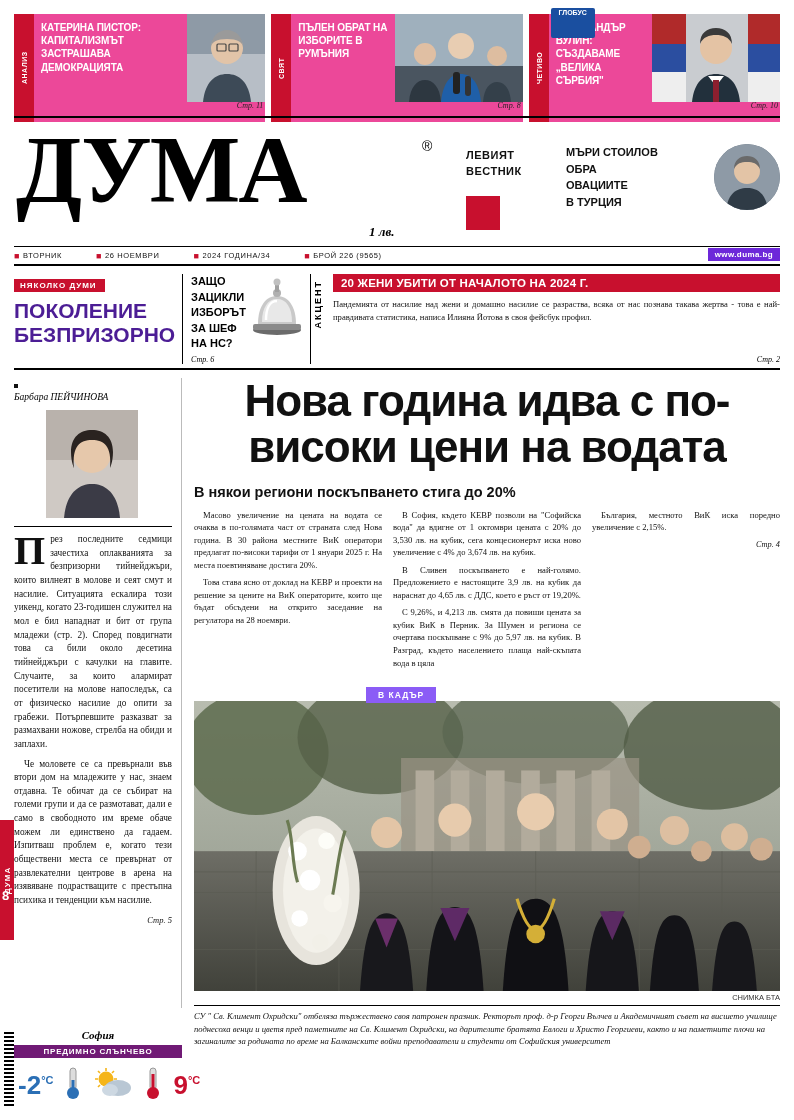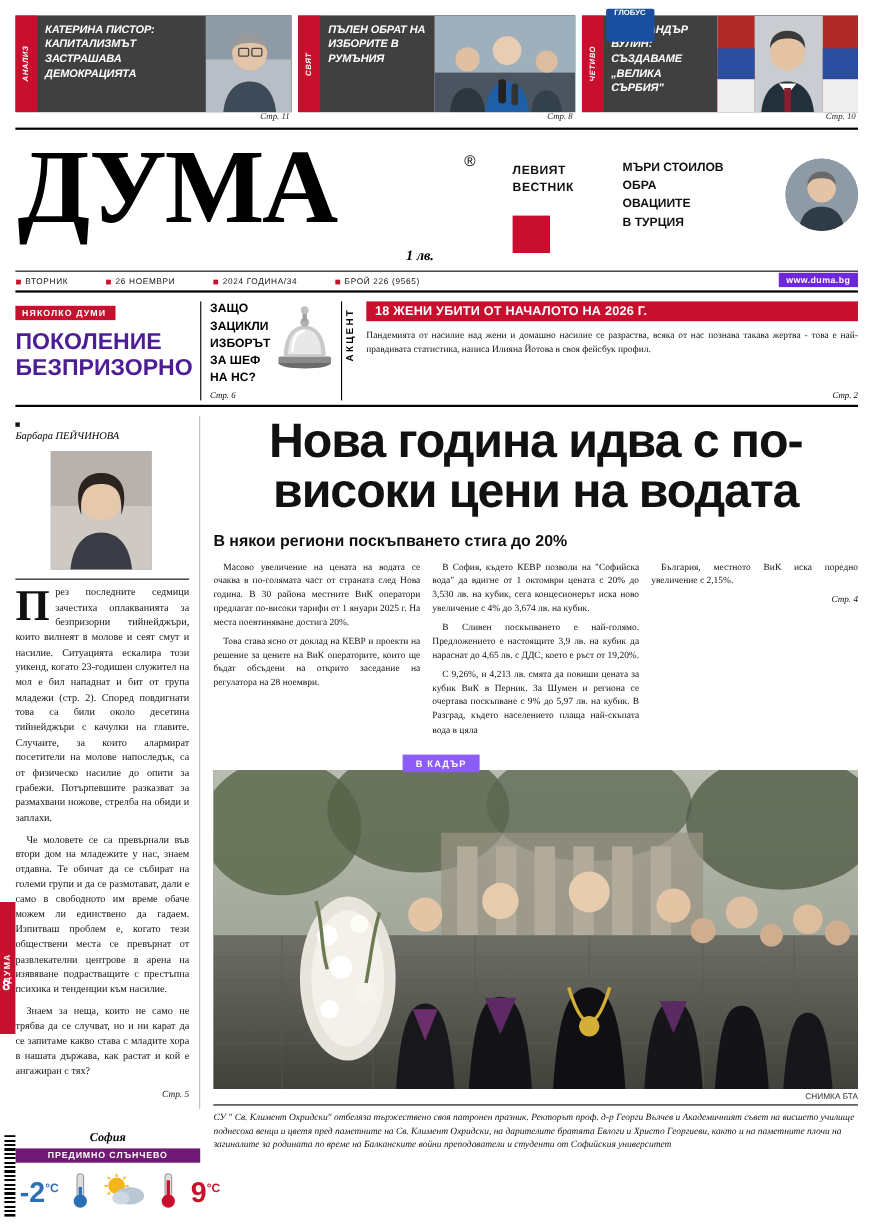--- a/index.html
+++ b/index.html
@@ -20,24 +20,23 @@
   .teaser-strip {
     display: flex;
     gap: 6px;
     padding: 14px 14px 0 14px;
     height: 112px;
   }
   .teaser {
     position: relative;
     flex: 1;
     display: flex;
-    background: #404040;
-    height: 88px;
+    background: #ec4899;
+    height: 108px;
     overflow: hidden;
-    font-style: italic;
   }
   .teaser-tag {
     width: 20px;
     background: #c8102e;
     color: #fff;
     font-family: "Liberation Sans", sans-serif;
     font-size: 7px;
     font-weight: bold;
     letter-spacing: 0.5px;
     display: flex;
@@ -599,21 +598,21 @@
           <circle cx="29" cy="17" r="4" fill="#b0b0b0"></circle>
           <rect x="27" y="8" width="4" height="8" fill="#a0a0a0"></rect>
           <circle cx="29" cy="6" r="3.5" fill="#c0c0c0"></circle>
         </svg>
       </div>
       <div class="band2-page">Стр. 6</div>
     </div>
 
     <div class="band2-right">
       <div class="accent-vert">АКЦЕНТ</div>
-      <div class="accent-headline">18 ЖЕНИ УБИТИ ОТ НАЧАЛОТО НА 2026 Г.</div>
+      <div class="accent-headline">20 ЖЕНИ УБИТИ ОТ НАЧАЛОТО НА 2024 Г.</div>
       <div class="accent-body">Пандемията от насилие над жени и домашно насилие се разраства, всяка от нас познава такава жертва - това е най-правдивата статистика, написа Илияна Йотова в своя фейсбук профил.</div>
       <div class="accent-page">Стр. 2</div>
     </div>
   </div>
 
   <div class="main">
 
     <div class="leftcol">
       <div class="sq-bullet"></div>
       <div class="byline">Барбара ПЕЙЧИНОВА</div>
@@ -625,21 +624,20 @@
           <path d="M25 42c0-15 9-22 21-22s21 7 21 22c0 10-3 16-3 16 2-22-6-28-18-28s-20 6-18 28c0 0-3-6-3-16z" fill="#2a2320"></path>
           <path d="M18 108c2-24 14-34 28-34s26 10 28 34z" fill="#3b3b46"></path>
         </svg>
       </div>
       <div class="hr-thin"></div>
       <div class="lead-text">
         <p style="text-indent:0">
           <span class="dropcap">П</span><span>рез последните седмици зачестиха оплакванията за безпризорни тийнейджъри, които вилнеят в молове и сеят смут и насилие. Ситуацията ескалира този уикенд, когато 23-годишен служител на мол е бил нападнат и бит от група младежи (стр. 2). Според повдигнати това са били около десетина тийнейджъри с качулки на главите. Случаите, за които алармират посетители на молове напоследък, са от физическо насилие до опити за грабежи. Потърпевшите разказват за размахвани ножове, стрелба на обиди и заплахи.</span>
         </p>
         <p>Че моловете се са превърнали във втори дом на младежите у нас, знаем отдавна. Те обичат да се събират на големи групи и да се размотават, дали е само в свободното им време обаче можем ли единствено да гадаем. Изпитваш проблем е, когато тези обществени места се превърнат от развлекателни центрове в арена на изявяване подрастващите с престъпна психика и тенденции към насилие.</p>
-        <p>Знаем за неща, които не само не трябва да се случват, но и ни карат да се запитаме какво става с младите хора в нашата държава, как растат и кой е ангажиран с тях?</p>
         <div class="str-right">Стр. 5</div>
       </div>
     </div>
 
     <div class="rightcol">
       <div class="main-headline">Нова година идва с по-високи цени на водата</div>
       <div class="sub-headline">В някои региони поскъпването стига до 20%</div>
 
       <div class="three-col">
         <div class="c">

